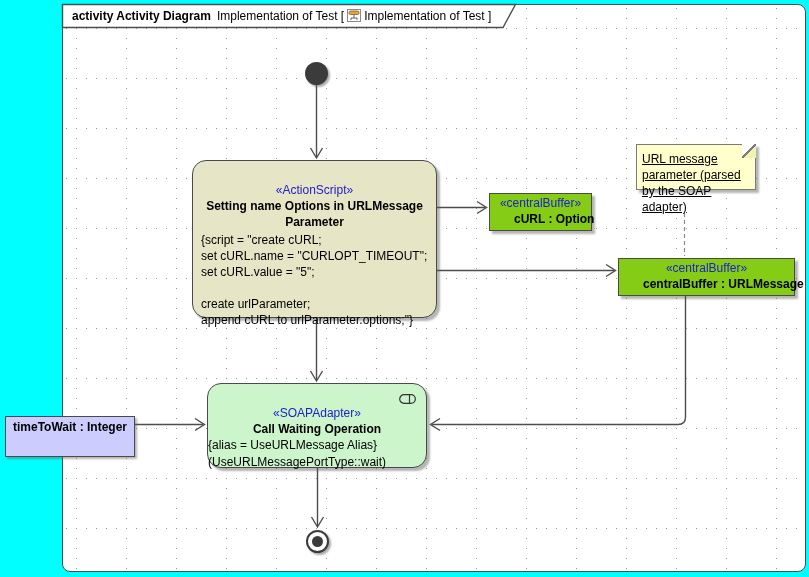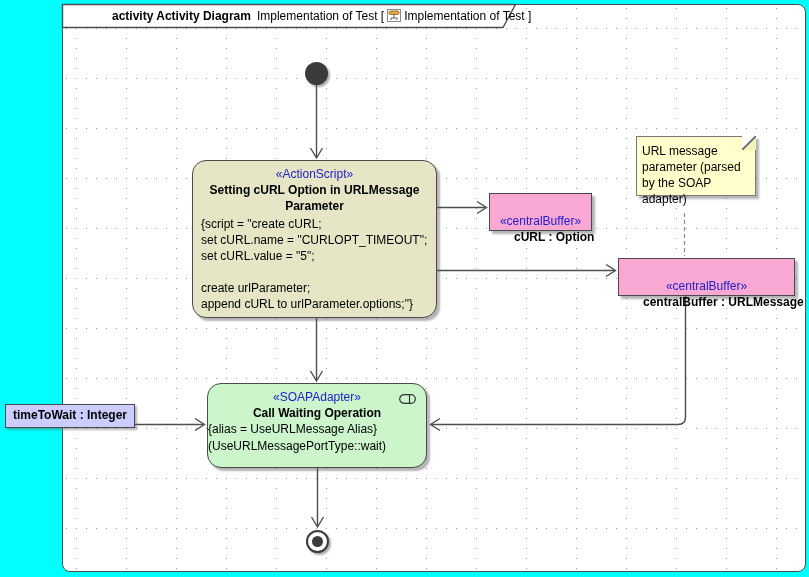--- a/index.html
+++ b/index.html
@@ -23,44 +23,44 @@
     border:1.4px solid #4d4d4d;
     border-radius:8px;
   }
   .svg-overlay { position:absolute; left:0; top:0; width:809px; height:577px; pointer-events:none; z-index:3; }
   .svg-overlay .clickable { pointer-events:auto; }
 
   .frame-title {
     position:absolute; left:72px; top:9px; z-index:4; white-space:nowrap;
     font-size:12px;
   }
-  .frame-title b { margin-right:6px;margin-left:40px; }
+  .frame-title b { margin-right:6px; }
   .diagram-icon { display:inline-block; vertical-align:-2px; margin:0 3px; }
 
   .node { position:absolute; z-index:5; }
 
   
   .action {
     border:1.4px solid #4a4a4a; border-radius:14px;
     box-shadow:3px 3px 2px rgba(90,90,90,0.45);
-    padding-top:5px;
+    padding-top:21px;
   }
   .action.script { background:#e6e6c6; }
   .action.soap   { background:#ccf5cc; }
   .stereotype { color:#2020cc; text-align:center; line-height:16px; }
   .node-title { font-weight:bold; text-align:center; line-height:16px; padding:0 10px; }
   .script-body { padding:2px 8px 0 8px; }
   .script-line { min-height:16px; line-height:16px; white-space:nowrap; }
   .centered-line { text-align:left; line-height:17px; }
 
   
   .buffer {
-    background:#f9a8d4; border:1.4px solid #4a4a4a;
+    background:#84cc16; border:1.4px solid #4a4a4a;
     box-shadow:3px 3px 2px rgba(90,90,90,0.45);
-    padding-top:19px;
+    padding-top:1px;
   }
   .buffer .name { font-weight:bold; text-align:center; line-height:16px; white-space:nowrap;margin-left:24px; }
 
   
   .note {
     background:#ffffcc; border:1px solid #7a7a7a;
     box-shadow:3px 3px 2px rgba(90,90,90,0.45);
     padding:6px 4px 0 5px; line-height:16px;
   }
   .note-fold {
@@ -144,37 +144,37 @@
         <rect x="0.5" y="0.5" width="13" height="12" fill="#ffffff" stroke="#8a8a8a"></rect>
         <rect x="2" y="2" width="10" height="3.5" rx="1.5" fill="#e8a33d" stroke="#7a5a20" stroke-width="0.8"></rect>
         <path d="M7,6 L7,9 M4,9 L10,9 M4,9 L4,11 M10,9 L10,11" stroke="#555" stroke-width="0.9" fill="none"></path>
       </svg></span><span>Implementation of Test ]</span>
 </div>
 
 <div class="node initial" style="left:305px; top:62px;"></div>
 
 <div class="node action script" style="left:192px; top:160px; width:245px; height:158px;">
   <div class="stereotype">«ActionScript»</div>
-  <div class="node-title">Setting cURL Option in URLMessage Parameter</div>
+  <div class="node-title">Setting name Options in URLMessage Parameter</div>
   <div class="script-body">
     <div class="script-line">{script = "create cURL;</div>
     <div class="script-line">set cURL.name = "CURLOPT_TIMEOUT";</div>
     <div class="script-line">set cURL.value = "5";</div>
     <div class="script-line"></div>
     <div class="script-line">create urlParameter;</div>
     <div class="script-line">append cURL to urlParameter.options;"}</div>
   </div>
 </div>
 
 <div class="node buffer" style="left:489px; top:193px; width:103px; height:38px;">
   <div class="stereotype">«centralBuffer»</div>
   <div class="name">cURL : Option</div>
 </div>
 
-<div class="node note" style="left:636px; top:136px; width:120px; height:60px;">
+<div class="node note" style="left:636px; top:144px; width:120px; height:46px;text-decoration:underline;">
   <div class="note-fold"></div>
   <div>URL message parameter (parsed by the SOAP adapter)</div>
 </div>
 
 <div class="node buffer" style="left:618px; top:258px; width:177px; height:38px;">
   <div class="stereotype">«centralBuffer»</div>
   <div class="name">centralBuffer : URLMessage</div>
 </div>
 
 <div class="node action soap" style="left:207px; top:383px; width:220px; height:85px;">
@@ -183,19 +183,19 @@
         <rect x="0.7" y="0.7" width="15.6" height="8.6" rx="4.3" fill="none" stroke="#333" stroke-width="1.2"></rect>
         <line x1="10.5" y1="1" x2="10.5" y2="9" stroke="#333" stroke-width="1.2"></line>
       </svg>
   </span>
   <div class="stereotype">«SOAPAdapter»</div>
   <div class="node-title">Call Waiting Operation</div>
   <div class="centered-line">{alias = UseURLMessage Alias}</div>
   <div class="centered-line">(UseURLMessagePortType::wait)</div>
 </div>
 
-<div class="node param" style="left:5px; top:404px; width:130px; height:24px;">
+<div class="node param" style="left:5px; top:416px; width:130px; height:41px;">
   <span>timeToWait : Integer</span>
 </div>
 
 <div class="node final" style="left:306px; top:530px;">
   <div class="dot"></div>
 </div>
 
 </body></html>

